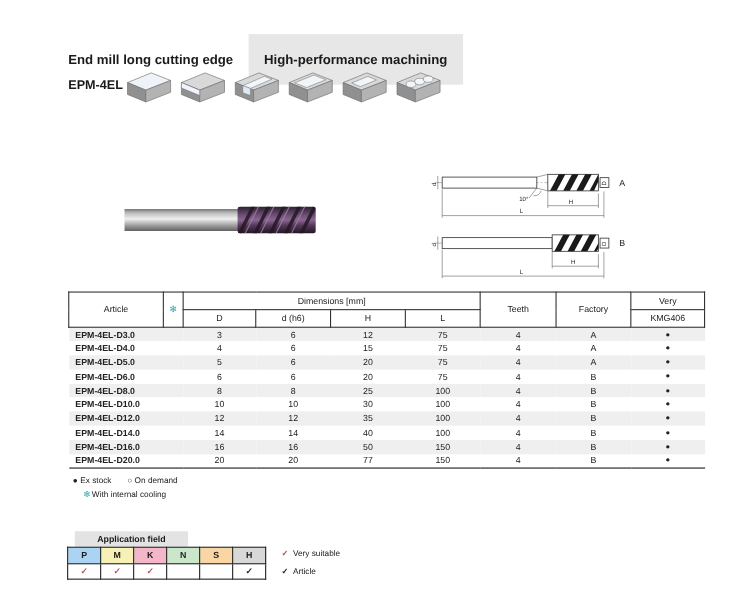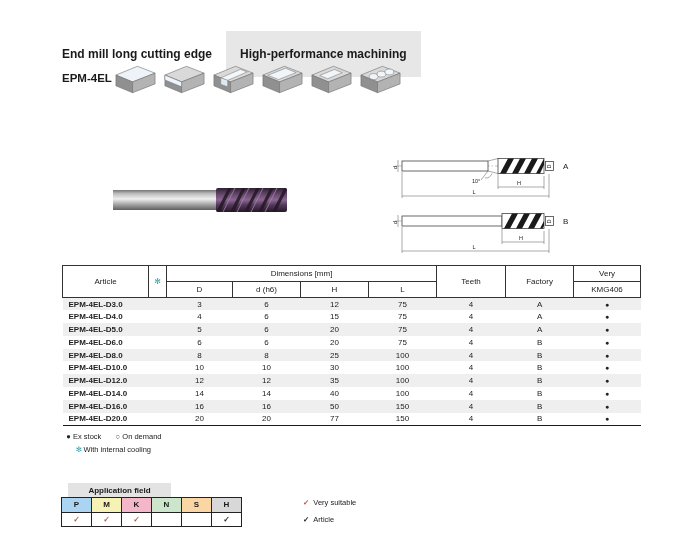--- a/index.html
+++ b/index.html
@@ -44,21 +44,21 @@
   .legend-line .sym { display:inline-block; width:9px; }
   .gap { display:inline-block; width:12px; }
 
   
   .af-title { position:absolute; left:68px; top:483px; width:103px; background:#e3e3e3; font-size:8px; font-weight:bold; text-align:center; padding:2.5px 0; color:#1a1a1a; }
   .af-table { position:absolute; left:61px; top:497px; border-collapse:collapse; table-layout:fixed; }
   .af-table td { border:0.9px solid #222; width:30px; height:14.5px; text-align:center; font-size:8px; padding:0; }
   .af-table .af-label { font-weight:bold; color:#1a1a1a; }
   .af-table .af-check { background:#fff; font-size:8px; font-weight:bold; }
 
-  .suit-legend { position:absolute; left:256px; top:494px;margin-left:47px; }
+  .suit-legend { position:absolute; left:256px; top:494px; }
   .suit-line { font-size:7.5px; color:#222; line-height:17px; }
   .suit-line .chk { font-weight:bold; margin-right:4px; }
 </style>
 </head>
 <body>
 
 <div class="page">
 
   <div class="title-row">
     <div class="page-title">End mill long cutting edge</div>

